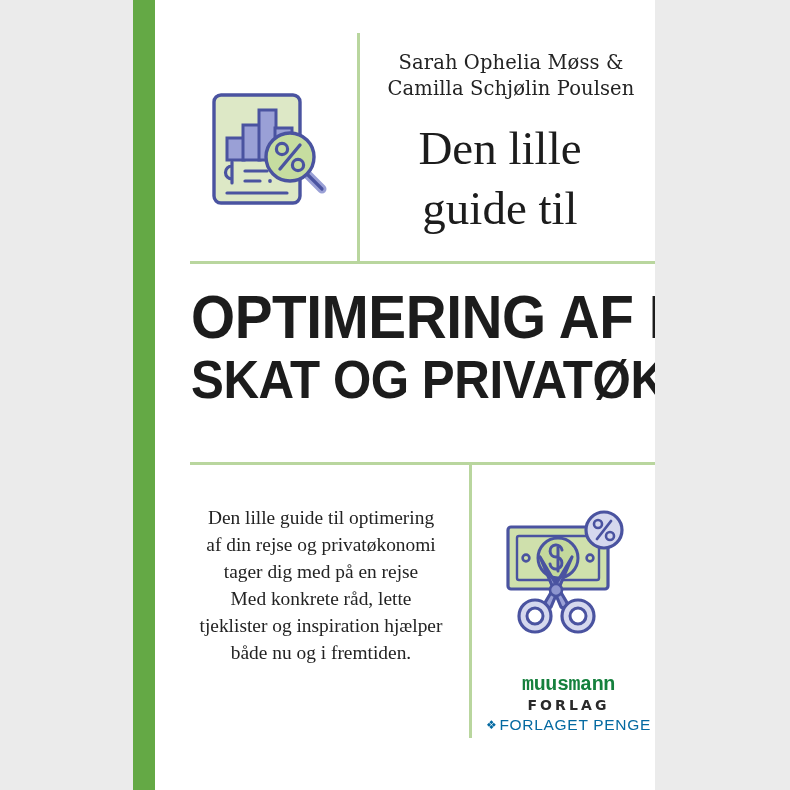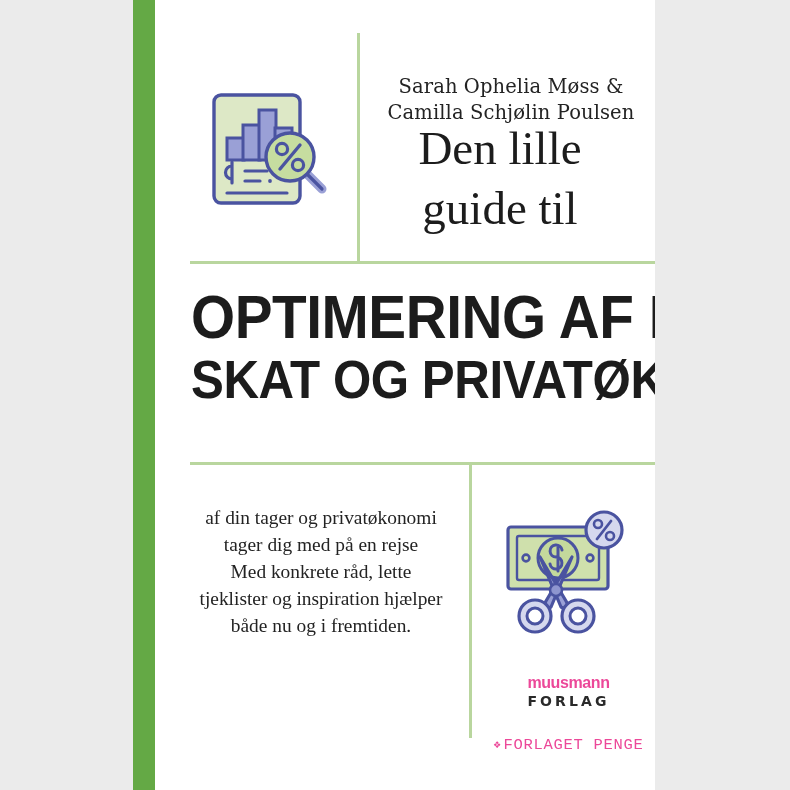--- a/index.html
+++ b/index.html
@@ -77,21 +77,20 @@
     position: absolute;
     left: 212px;
     top: 50px;
     width: 272px;
     text-align: center;
     font-family: "DejaVu Serif", serif;
     font-size: 19.5px;
     line-height: 1.33;
     color: #232323;
     letter-spacing: 0.1px;
-    margin-top: 24px;
   }
 
   
   #serif-title {
     position: absolute;
     left: 196px;
     top: 118px;
     width: 290px;
     text-align: center;
     font-family: "Liberation Serif", serif;
@@ -154,41 +153,41 @@
 
   
   #publishers {
     position: absolute;
     left: 318px;
     top: 675px;
     width: 175px;
     text-align: center;
   }
   #muusmann-word {
-    font-family: Liberation Sans, sans-serif;
-    font-size: 16px;
+    font-family: Liberation Mono, monospace;
+    font-size: 20px;
     font-weight: bold;
-    color: #ec4899;
+    color: #15803d;
     letter-spacing: -0.4px;
     line-height: 1;
   }
   #muusmann-sub {
     font-family: "DejaVu Sans", sans-serif;
     font-size: 14px;
     font-weight: bold;
     color: #2a2a2a;
     letter-spacing: 3.1px;
     margin-top: 3px;
     line-height: 1;
   }
   #penge-row {
-    margin-top: 28px;
-    font-family: Liberation Mono, monospace;
+    margin-top: 4px;
+    font-family: Liberation Sans, sans-serif;
     font-size: 15.5px;
-    color: #ec4899;
+    color: #0369a1;
     letter-spacing: 0.7px;
     white-space: nowrap;
   }
   #penge-mark {
     font-size: 12px;
     vertical-align: 1px;
     margin-right: 2px;
   }
 </style>
 </head>
@@ -238,21 +237,22 @@
       <div>Den lille</div>
       <div>guide til</div>
     </div>
 
     <div id="main-title">
       <span class="line line1">OPTIMERING AF DIN</span>
       <span class="line line2">SKAT OG PRIVATØKONOMI</span>
     </div>
 
     <div id="blurb">
-      <div>af din tager og privatøkonomi</div>
+      <div>Den lille guide til optimering</div>
+      <div>af din rejse og privatøkonomi</div>
       <div>tager dig med på en rejse</div>
       <div>Med konkrete råd, lette</div>
       <div>tjeklister og inspiration hjælper</div>
       <div>både nu og i fremtiden.</div>
     </div>
 
     <svg id="money-icon" viewBox="0 0 140 138">
       <rect x="8" y="22" width="100" height="62" rx="3" ry="3" fill="#cfe0ac" stroke="#4a53a0" stroke-width="3.2"></rect>
       <rect x="17" y="31" width="82" height="44" rx="2" ry="2" fill="none" stroke="#4a53a0" stroke-width="2.4"></rect>
       <circle cx="58" cy="53" r="20" fill="#c4d99c" stroke="#4a53a0" stroke-width="3"></circle>

